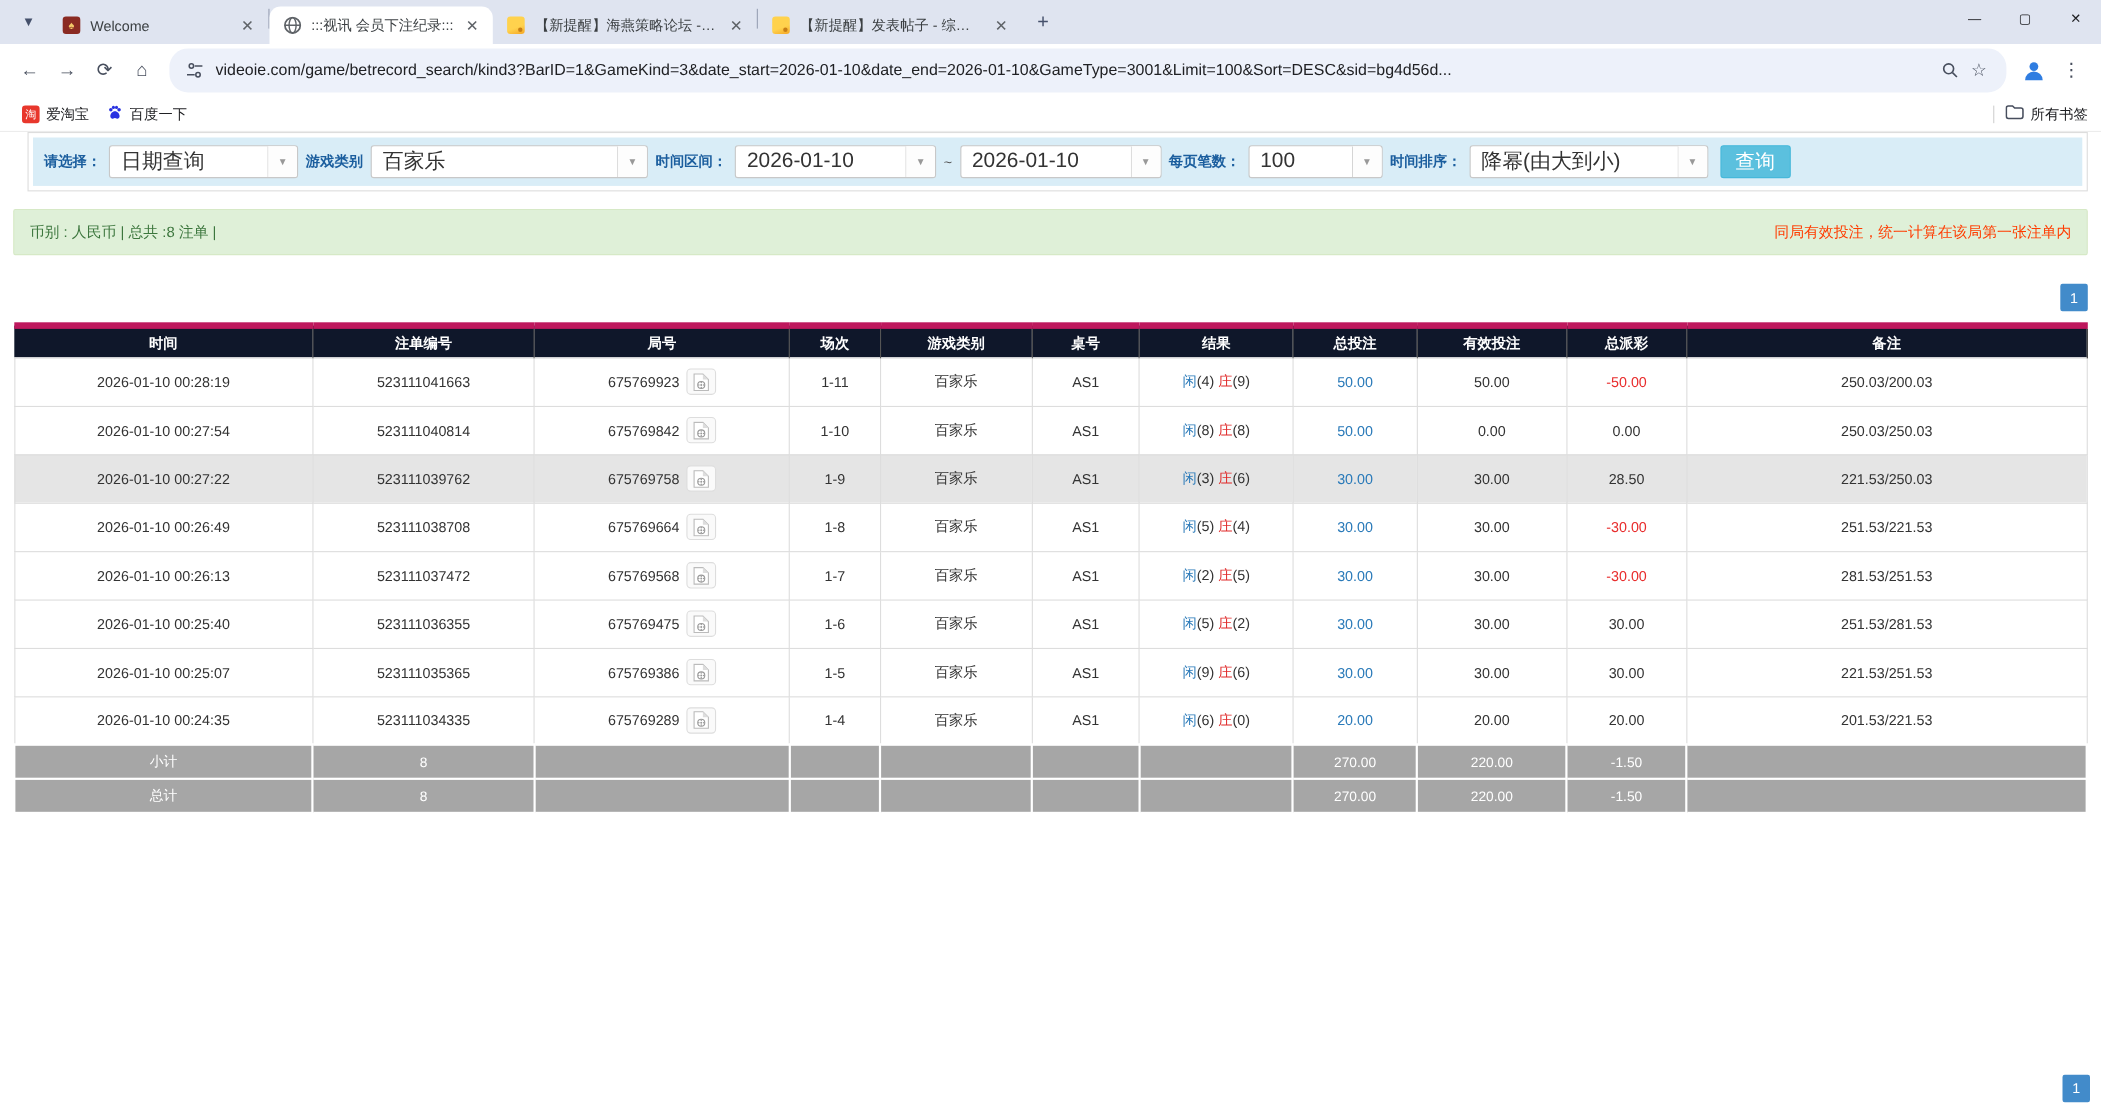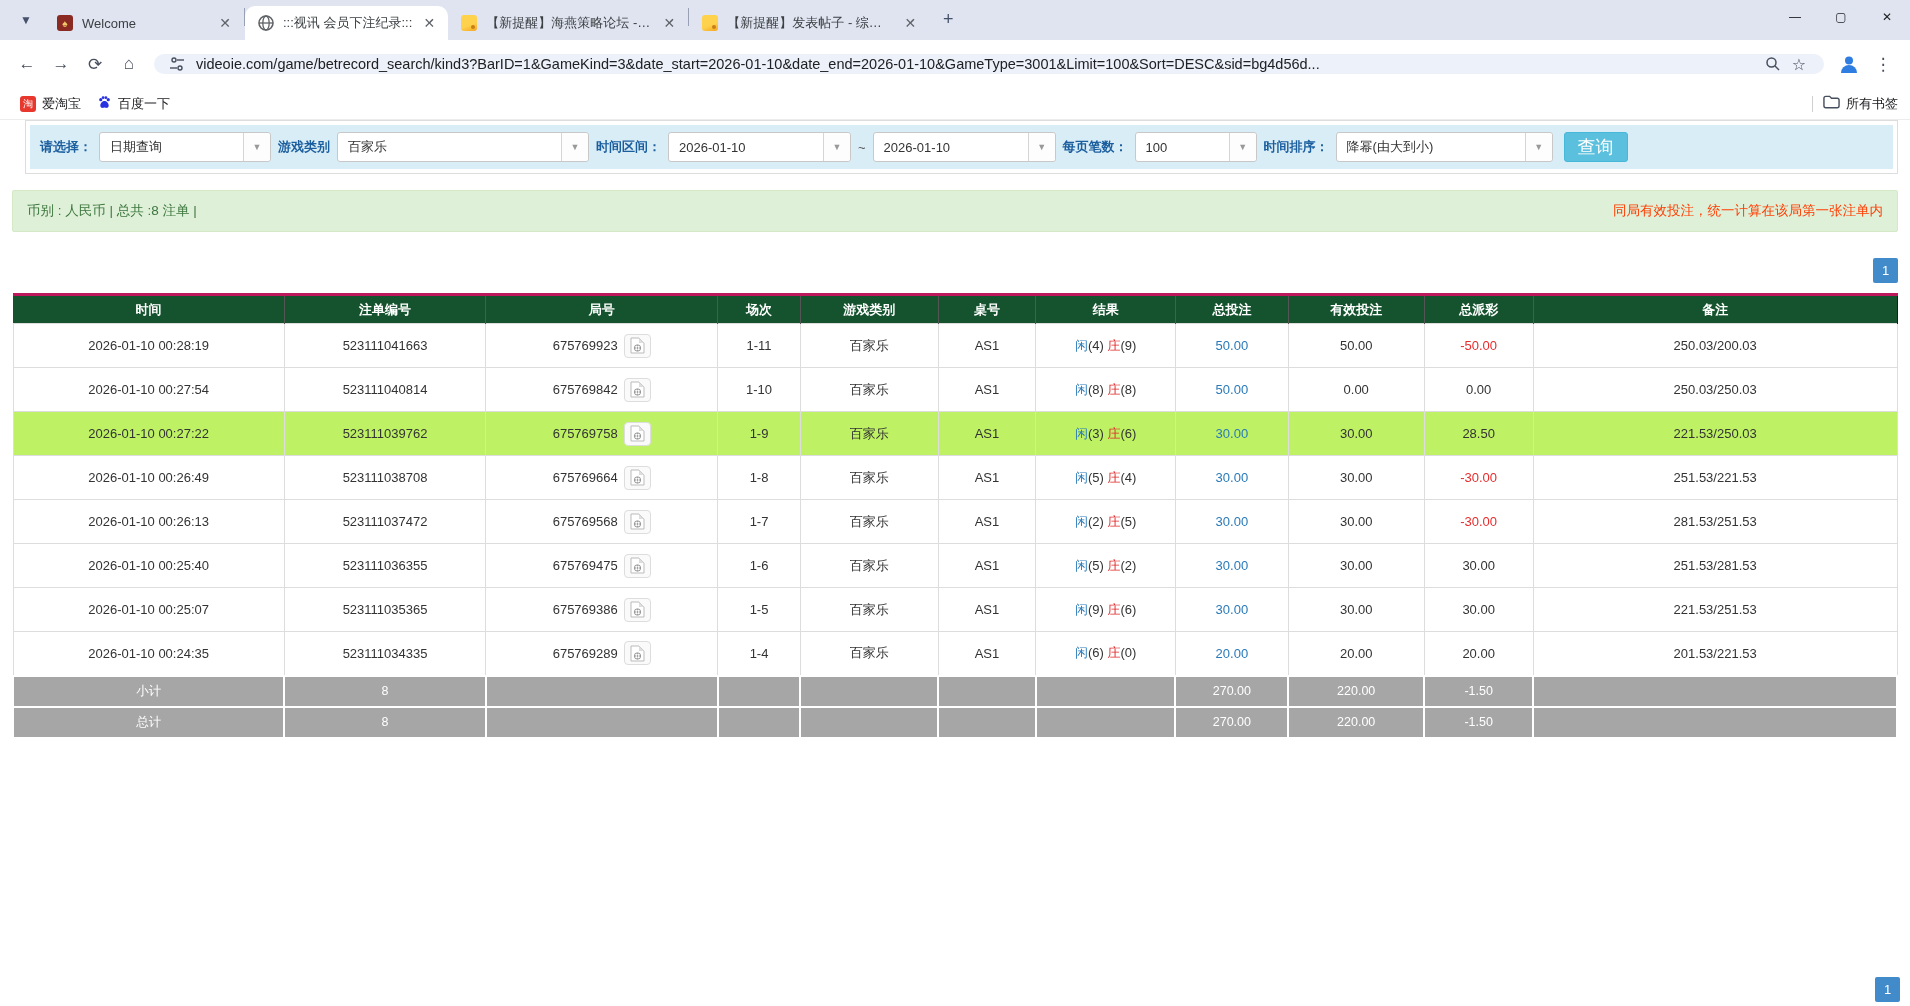--- a/index.html
+++ b/index.html
@@ -18,59 +18,59 @@
   .newtab-btn { width:26px; height:26px; margin:0 0 8px 6px; display:flex; align-items:center; justify-content:center; font-size:18px; color:#45506b; border-radius:50%; }
   .win-controls { position:absolute; right:0; top:0; height:34px; display:flex; }
   .win-btn { width:46px; height:34px; display:flex; align-items:center; justify-content:center; font-size:12px; color:#202124; }
   .fav-box { width:16px; height:16px; border-radius:3px; }
   .fav-welcome { background:#8a2a22; display:flex; align-items:center; justify-content:center; color:#f3c96a; font-size:10px; }
   .fav-forum { background:linear-gradient(160deg,#ffd24d 60%,#f5a623 100%); position:relative; }
   .fav-forum::after { content:""; position:absolute; right:2px; bottom:2px; width:4px; height:4px; border-radius:50%; background:#c77f16; }
 
   .toolbar { height:48px; background:#fff; display:flex; align-items:center; padding:0 12px; gap:4px; }
   .nav-btn { width:30px; height:30px; display:flex; align-items:center; justify-content:center; font-size:17px; color:#474e5d; border-radius:50%; flex:0 0 auto; }
-  .omnibox { flex:1; height:20px; background:#edf1fa; border-radius:17px; display:flex; align-items:center; padding:0 12px; margin:0 6px; min-width:0; }
+  .omnibox { flex:1; height:40px; background:#edf1fa; border-radius:17px; display:flex; align-items:center; padding:0 12px; margin:0 6px; min-width:0; }
   .omni-site-icon { width:22px; height:22px; display:flex; align-items:center; justify-content:center; margin-right:8px; flex:0 0 auto; }
   .omni-url { flex:1; font-size:14.5px; color:#202124; white-space:nowrap; overflow:hidden; }
   .omni-icon { width:26px; height:26px; display:flex; align-items:center; justify-content:center; color:#474e5d; flex:0 0 auto; font-size:16px; }
   .profile-icon { width:30px; height:30px; border-radius:50%; display:flex; align-items:center; justify-content:center; }
 
   .bookmarks { height:32px; background:#fff; border-bottom:1px solid #ececec; display:flex; align-items:center; padding:0 12px; font-size:13px; color:#202124; }
   .bm-item { display:flex; align-items:center; gap:6px; padding:3px 8px; border-radius:6px; }
   .bm-ico-taobao { width:16px; height:16px; border-radius:3px; background:#e8372c; color:#fff; font-size:10px; display:flex; align-items:center; justify-content:center; }
   .bm-spacer { flex:1; }
   .bm-sep { width:1px; height:16px; background:#d0d0d0; margin:0 10px; }
   .bm-all { display:flex; align-items:center; gap:6px; }
 
   
   .page { padding:0 12px; position:relative; height:886px; }
   .page-title { font-size:21px; color:#333; font-weight:400; padding:18px 2px 12px; }
 
   .filter-wrap { border:1px solid #ddd; background:#fff; padding:4px;margin-left:13px; }
   .filter-bar { background:#d9edf7; padding:7px 10px; display:flex; align-items:center; gap:7px; }
   .f-label { color:#1b5e9e; font-weight:bold; font-size:13px; white-space:nowrap; }
   .sel { background:#fff; border:1px solid #c8c8c8; border-radius:3px; height:30px; display:flex; align-items:stretch; }
-  .sel .val { display:flex; align-items:center; padding:0 10px; font-size:13px; color:#333; flex:1; white-space:nowrap; }
+  .sel .val { display:flex; align-items:center; padding:0 10px; font-size:19px; color:#333; flex:1; white-space:nowrap; }
   .sel .arr { width:27px; border-left:1px solid #d5d5d5; display:flex; align-items:center; justify-content:center; color:#999; font-size:9px; background:#fdfdfd; border-radius:0 3px 3px 0; }
   .tilde { color:#555; font-size:13px; }
   .btn-query { background:#5bc0de; color:#fff; border:1px solid #46b8da; border-radius:3px; height:30px; padding:0 13px; font-size:18px; display:flex; align-items:center; margin-left:4px; }
 
   .info-bar { margin-top:16px; background:#dff0d8; border:1px solid #d6e9c6; border-radius:2px; padding:11px 14px; display:flex; align-items:center; justify-content:space-between;gap:36px; }
   .info-left { color:#3c763d; font-size:13.5px; }
   .info-right { color:#ff3c00; font-size:13.5px; }
 
   .badge-row { display:flex; justify-content:flex-end; margin:26px 0 10px; }
   .page-badge { min-width:25px; height:25px; background:#428bca; color:#fff; font-size:13px; display:flex; align-items:center; justify-content:center; border-radius:2px; }
   .page-badge.bottom { position:absolute; right:10px; bottom:4px; }
 
   table.bets { width:100%; border-collapse:collapse; table-layout:fixed; text-align:center; font-size:13px; color:#333; }
-  table.bets thead th { background:#14532d; color:#fff; height:29px; font-weight:bold; border-right:1px solid #555; border-top:3px solid #be185d; }
+  table.bets thead th { background:#0f172a; color:#fff; height:29px; font-weight:bold; border-right:1px solid #555; border-top:6px solid #be185d; }
   table.bets thead th:last-child { border-right:1px solid #1c1c1c; }
   table.bets tbody td { border:1px solid #ddd; height:44px; background:#fff; }
-  table.bets tbody tr.highlight td { background:#bef264; }
+  table.bets tbody tr.highlight td { background:#e5e5e5; }
   table.bets tfoot td { background:#a6a6a6; color:#fff; height:31px; border:2px solid #fff; font-size:12.5px; }
   .c-bet { color:#2a7ab9; }
   .neg { color:#e82c2c; }
   .res-p { color:#2a7ab9; }
   .res-b { color:#e02b2b; }
   .round-cell { display:flex; align-items:center; justify-content:center; gap:6px; }
   .vid-ico { width:27px; height:24px; border:1px solid #ddd; border-radius:4px; background:#fafafa; display:inline-flex; align-items:center; justify-content:center; }
 
   .col-time{width:14.4%}.col-betid{width:10.7%}.col-round{width:12.3%}.col-sess{width:4.4%}
   .col-game{width:7.3%}.col-table{width:5.2%}.col-res{width:7.4%}.col-tbet{width:6.0%}

